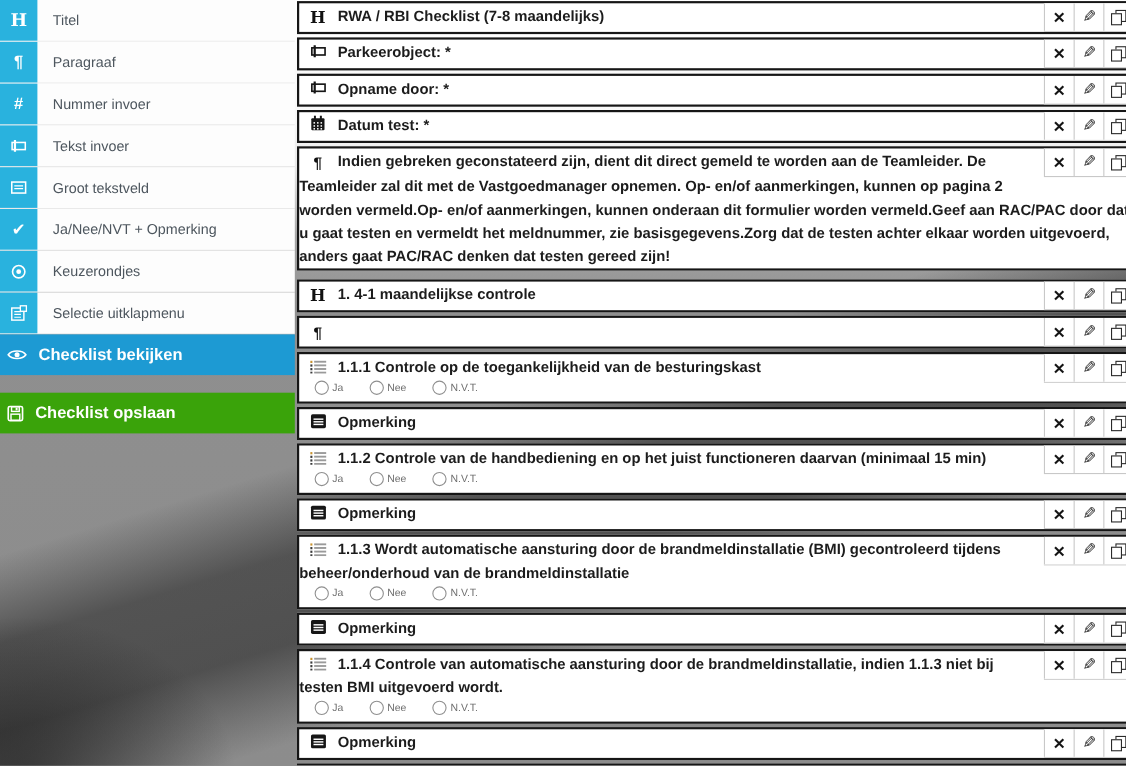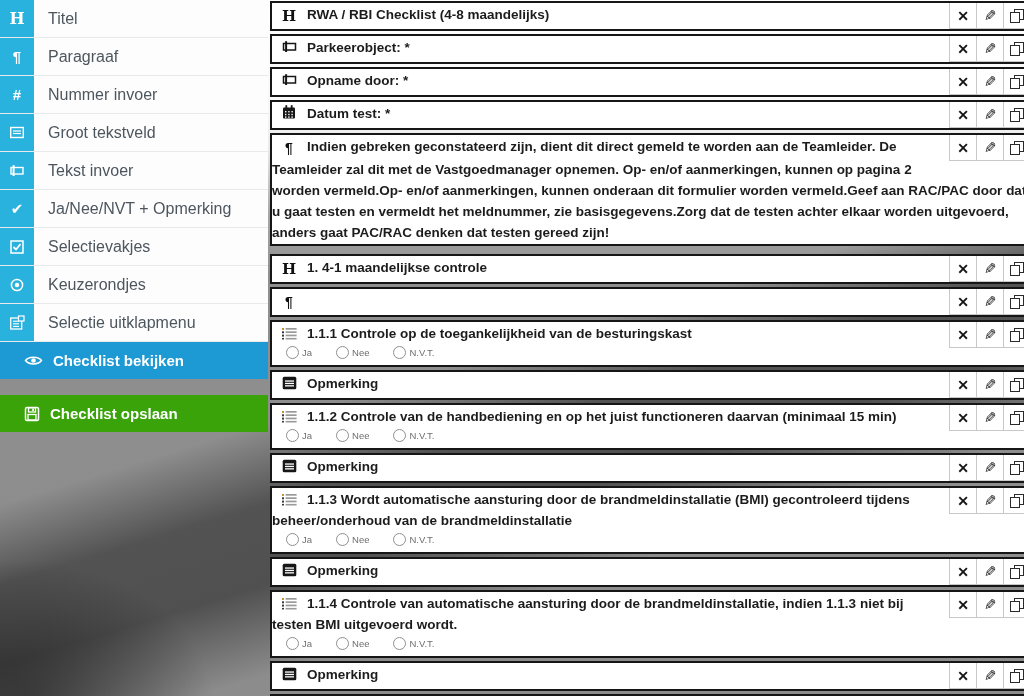--- a/index.html
+++ b/index.html
@@ -12,24 +12,24 @@
       linear-gradient(180deg,#ffffff 0px,#f7f7f7 110px,#e9e9e9 150px,#a6a6a6 215px,#8f8f8f 280px,#8c8c8c 100%);
     position:relative;
   }
 
   
   .sidebar{position:absolute;top:0;left:0;width:268px;z-index:3;}
   .sb-item{display:flex;align-items:stretch;height:37px;background:#fdfdfd;
     border-bottom:1px solid rgba(0,0,0,.08);cursor:pointer;}
   .sb-ic{width:34px;background:#29b2de;color:#fff;display:flex;align-items:center;justify-content:center;
     flex:0 0 34px;font-weight:700;}
-  .sb-label{display:flex;align-items:center;padding-left:14px;color:#4d565e;font-size:16px;}
+  .sb-label{display:flex;align-items:center;padding-left:14px;color:#4d565e;font-size:13px;}
   .sb-glyph{font-size:15px;font-weight:700;}
   .sb-glyph.serif{font-family:"DejaVu Serif","Liberation Serif",serif;font-size:16px;}
-  .sb-btn{height:37px;display:flex;align-items:center;gap:10px;padding-left:24px;
+  .sb-btn{height:37px;display:flex;align-items:center;gap:10px;padding-left:6px;
     color:#fff;font-size:15px;font-weight:700;cursor:pointer;}
   .sb-view{background:#1d9ad3;}
   .sb-save{background:#3aa30a;margin-top:16px;}
 
   
   .main{position:absolute;top:1px;left:270px;right:-8px;z-index:2;}
   .row{background:#fff;border:2px solid #161616;margin-bottom:3px;overflow:hidden;}
   .row.p-gap{margin-bottom:8px;}
   .acts{float:right;display:flex;margin-left:6px;border-bottom:1px solid #c8c8c8;background:#fff;}
   .act{width:27px;height:25px;border:none;border-left:1px solid #c8c8c8;background:#fff;
@@ -72,54 +72,45 @@
   <div class="sb-item">
     <span class="sb-ic">
         <span class="sb-glyph">#</span>
       </span>
     <span class="sb-label">Nummer invoer</span>
   </div>
 
   <div class="sb-item">
     <span class="sb-ic">
       <svg width="16" height="15" viewBox="0 0 16 15">
+          <rect x="2" y="4.5" width="12" height="6.5" fill="none" stroke="#fff" stroke-width="1.4"></rect>
+          <line x1="4.6" y1="2.2" x2="4.6" y2="13" stroke="#fff" stroke-width="2"></line>
+        </svg>
+    </span>
+    <span class="sb-label">Tekst invoer</span>
+  </div>
+
+  <div class="sb-item">
+    <span class="sb-ic">
+      <svg width="16" height="15" viewBox="0 0 16 15">
           <rect x="1.7" y="2.5" width="12.6" height="10" fill="none" stroke="#fff" stroke-width="1.4"></rect>
           <line x1="4" y1="6" x2="12" y2="6" stroke="#fff" stroke-width="1.2"></line>
           <line x1="4" y1="8.5" x2="12" y2="8.5" stroke="#fff" stroke-width="1.2"></line>
         </svg>
     </span>
     <span class="sb-label">Groot tekstveld</span>
   </div>
 
   <div class="sb-item">
     <span class="sb-ic">
-      <svg width="16" height="15" viewBox="0 0 16 15">
-          <rect x="2" y="4.5" width="12" height="6.5" fill="none" stroke="#fff" stroke-width="1.4"></rect>
-          <line x1="4.6" y1="2.2" x2="4.6" y2="13" stroke="#fff" stroke-width="2"></line>
-        </svg>
-    </span>
-    <span class="sb-label">Tekst invoer</span>
-  </div>
-
-  <div class="sb-item">
-    <span class="sb-ic">
         <span class="sb-glyph">✔</span>
       </span>
     <span class="sb-label">Ja/Nee/NVT + Opmerking</span>
   </div>
 
-  <div class="sb-item">
-    <span class="sb-ic">
-      <svg width="16" height="16" viewBox="0 0 16 16">
-          <rect x="2" y="2" width="12" height="12" fill="none" stroke="#fff" stroke-width="1.5"></rect>
-          <path d="M4.5 8 L7 10.5 L11.5 5" fill="none" stroke="#fff" stroke-width="1.8"></path>
-        </svg>
-    </span>
-    <span class="sb-label">Selectievakjes</span>
-  </div>
 
   <div class="sb-item">
     <span class="sb-ic">
       <svg width="16" height="16" viewBox="0 0 16 16">
           <circle cx="8" cy="8" r="5.6" fill="none" stroke="#fff" stroke-width="1.5"></circle>
           <circle cx="8" cy="8" r="2.2" fill="#fff"></circle>
         </svg>
     </span>
     <span class="sb-label">Keuzerondjes</span>
   </div>
@@ -170,21 +161,21 @@
         </button>
       <button class="act">
           <span class="pen-glyph">✎</span>
         </button>
       <button class="act">
           <span class="copy-ic"></span>
         </button>
     </div>
     <div class="content first-line"><span class="ric">
           <span class="r-glyph serif">H</span>
-        </span><span>RWA / RBI Checklist (4-8 maandelijks)</span></div>
+        </span><span>RWA / RBI Checklist (7-8 maandelijks)</span></div>
   </section>
 
   <section class="row">
     <div class="acts">
       <button class="act">
           <span class="x-glyph">✕</span>
         </button>
       <button class="act">
           <span class="pen-glyph">✎</span>
         </button>

